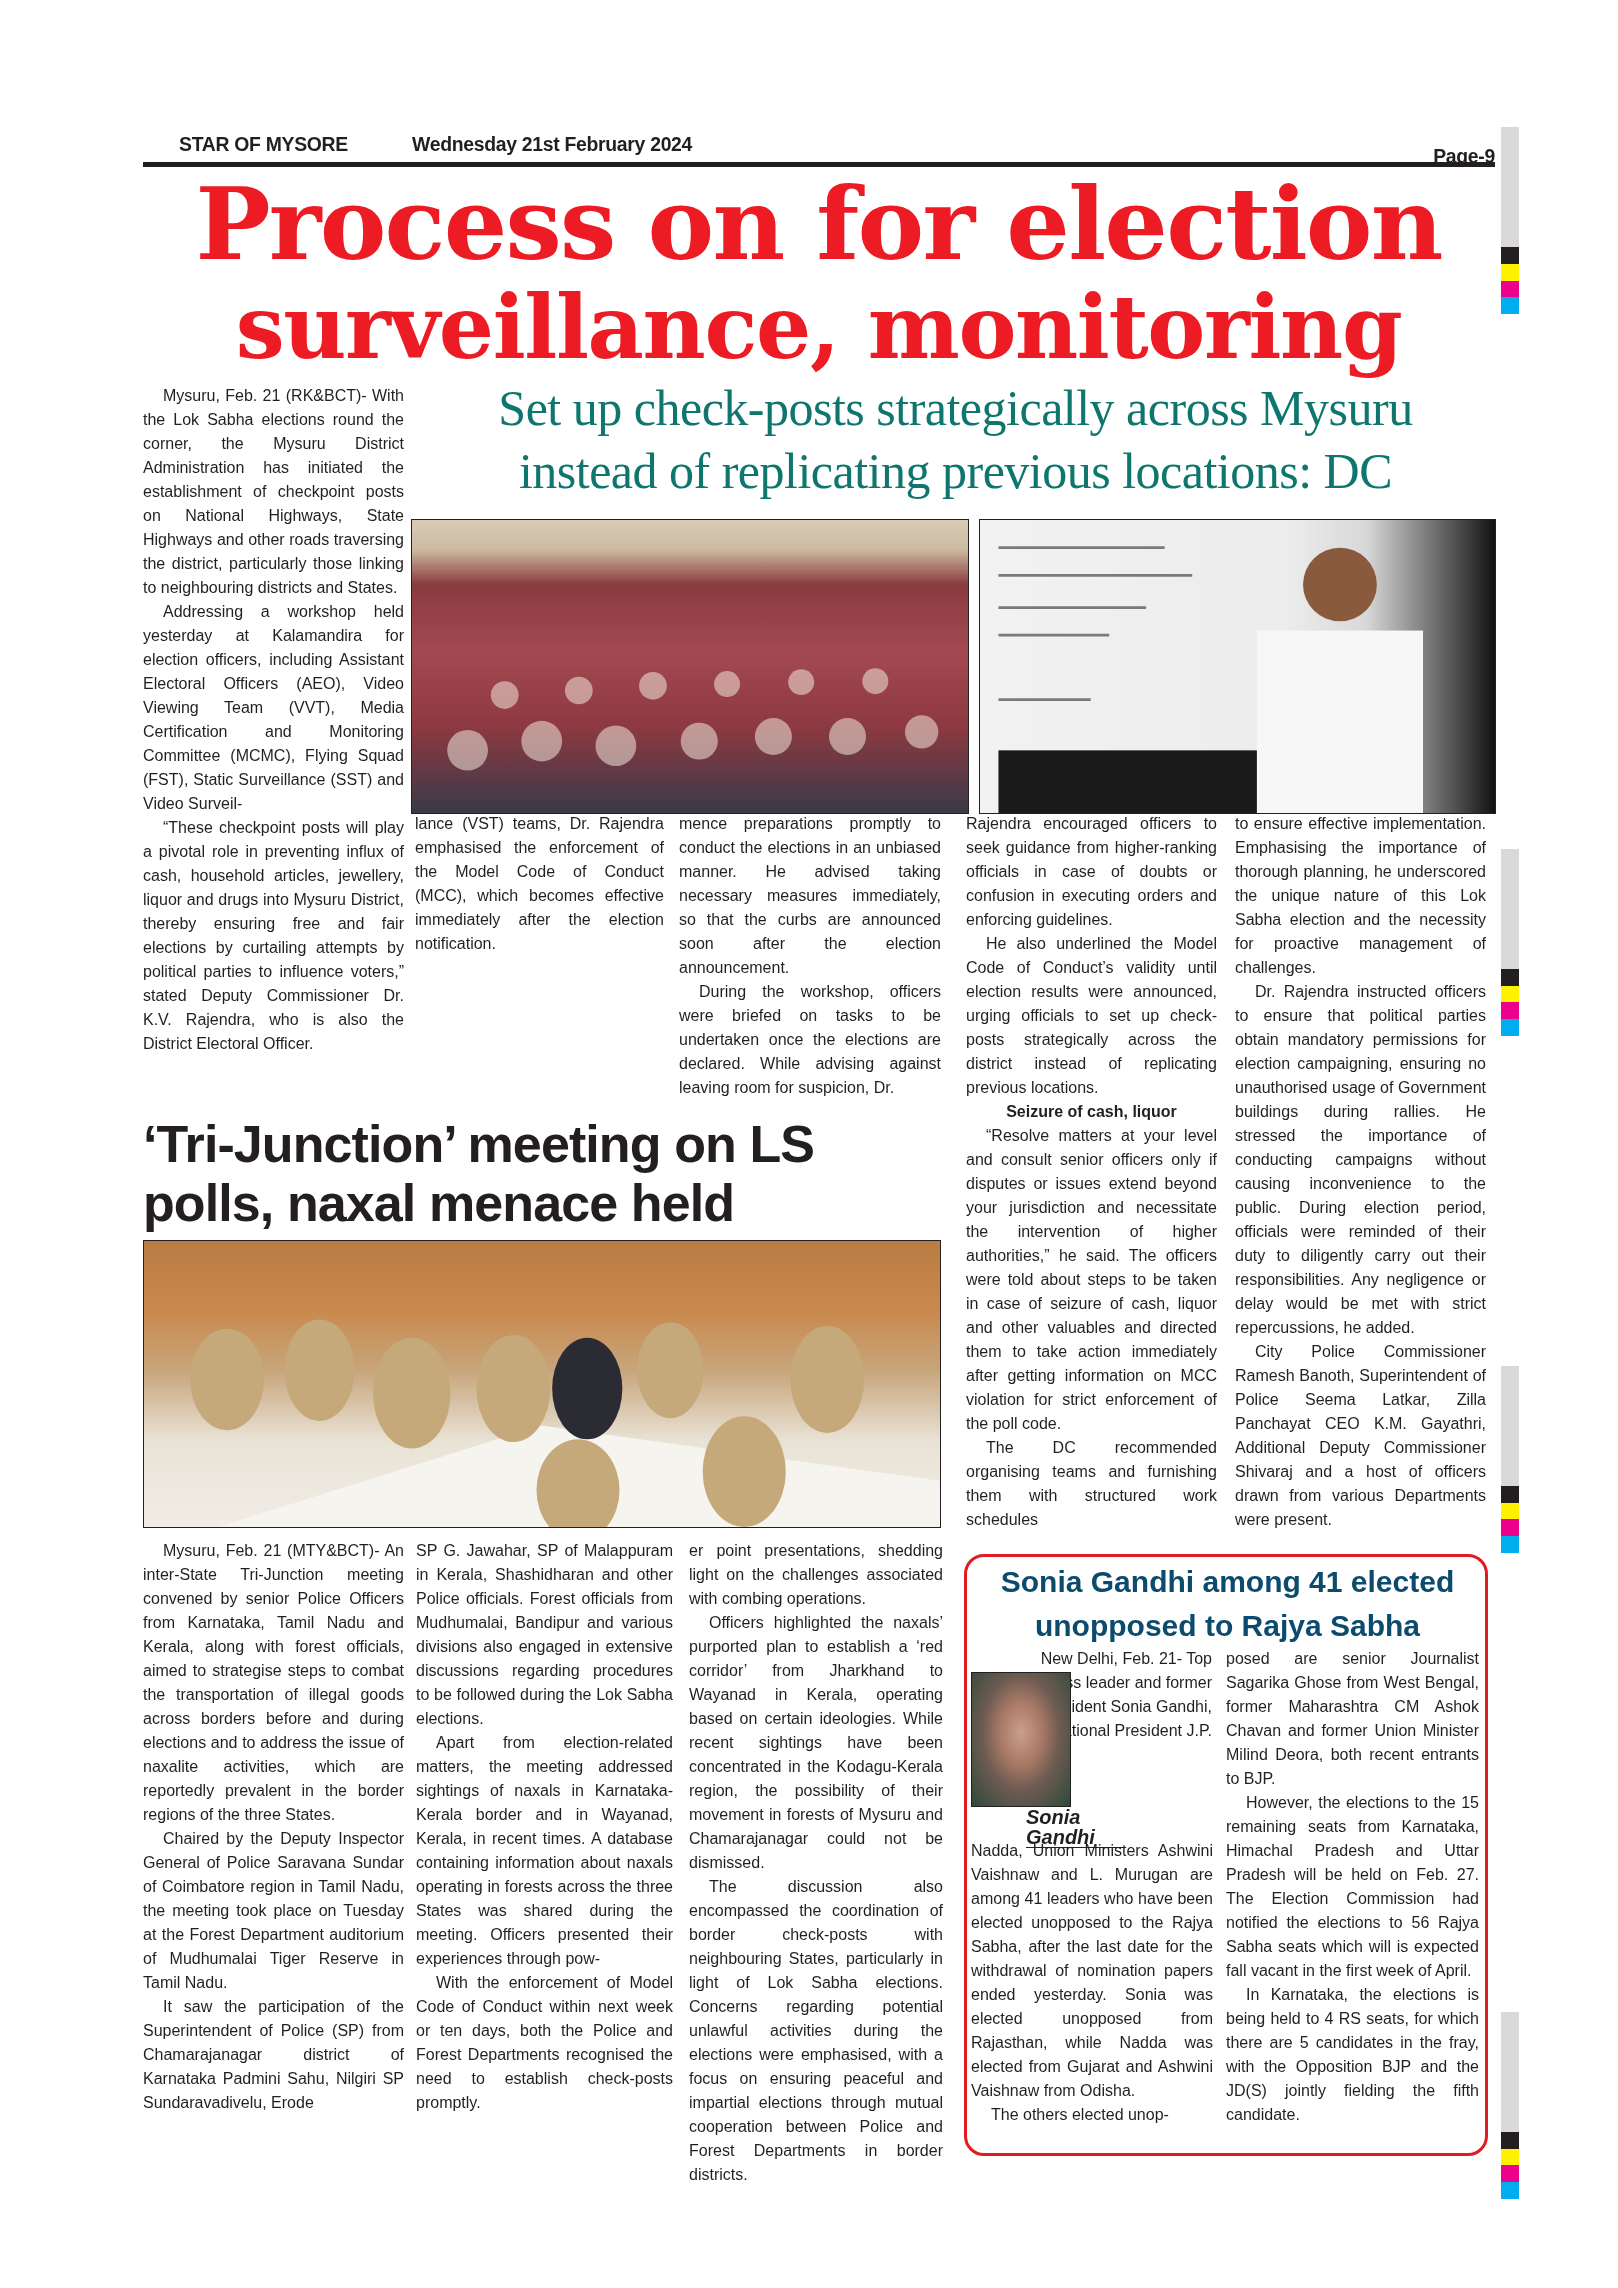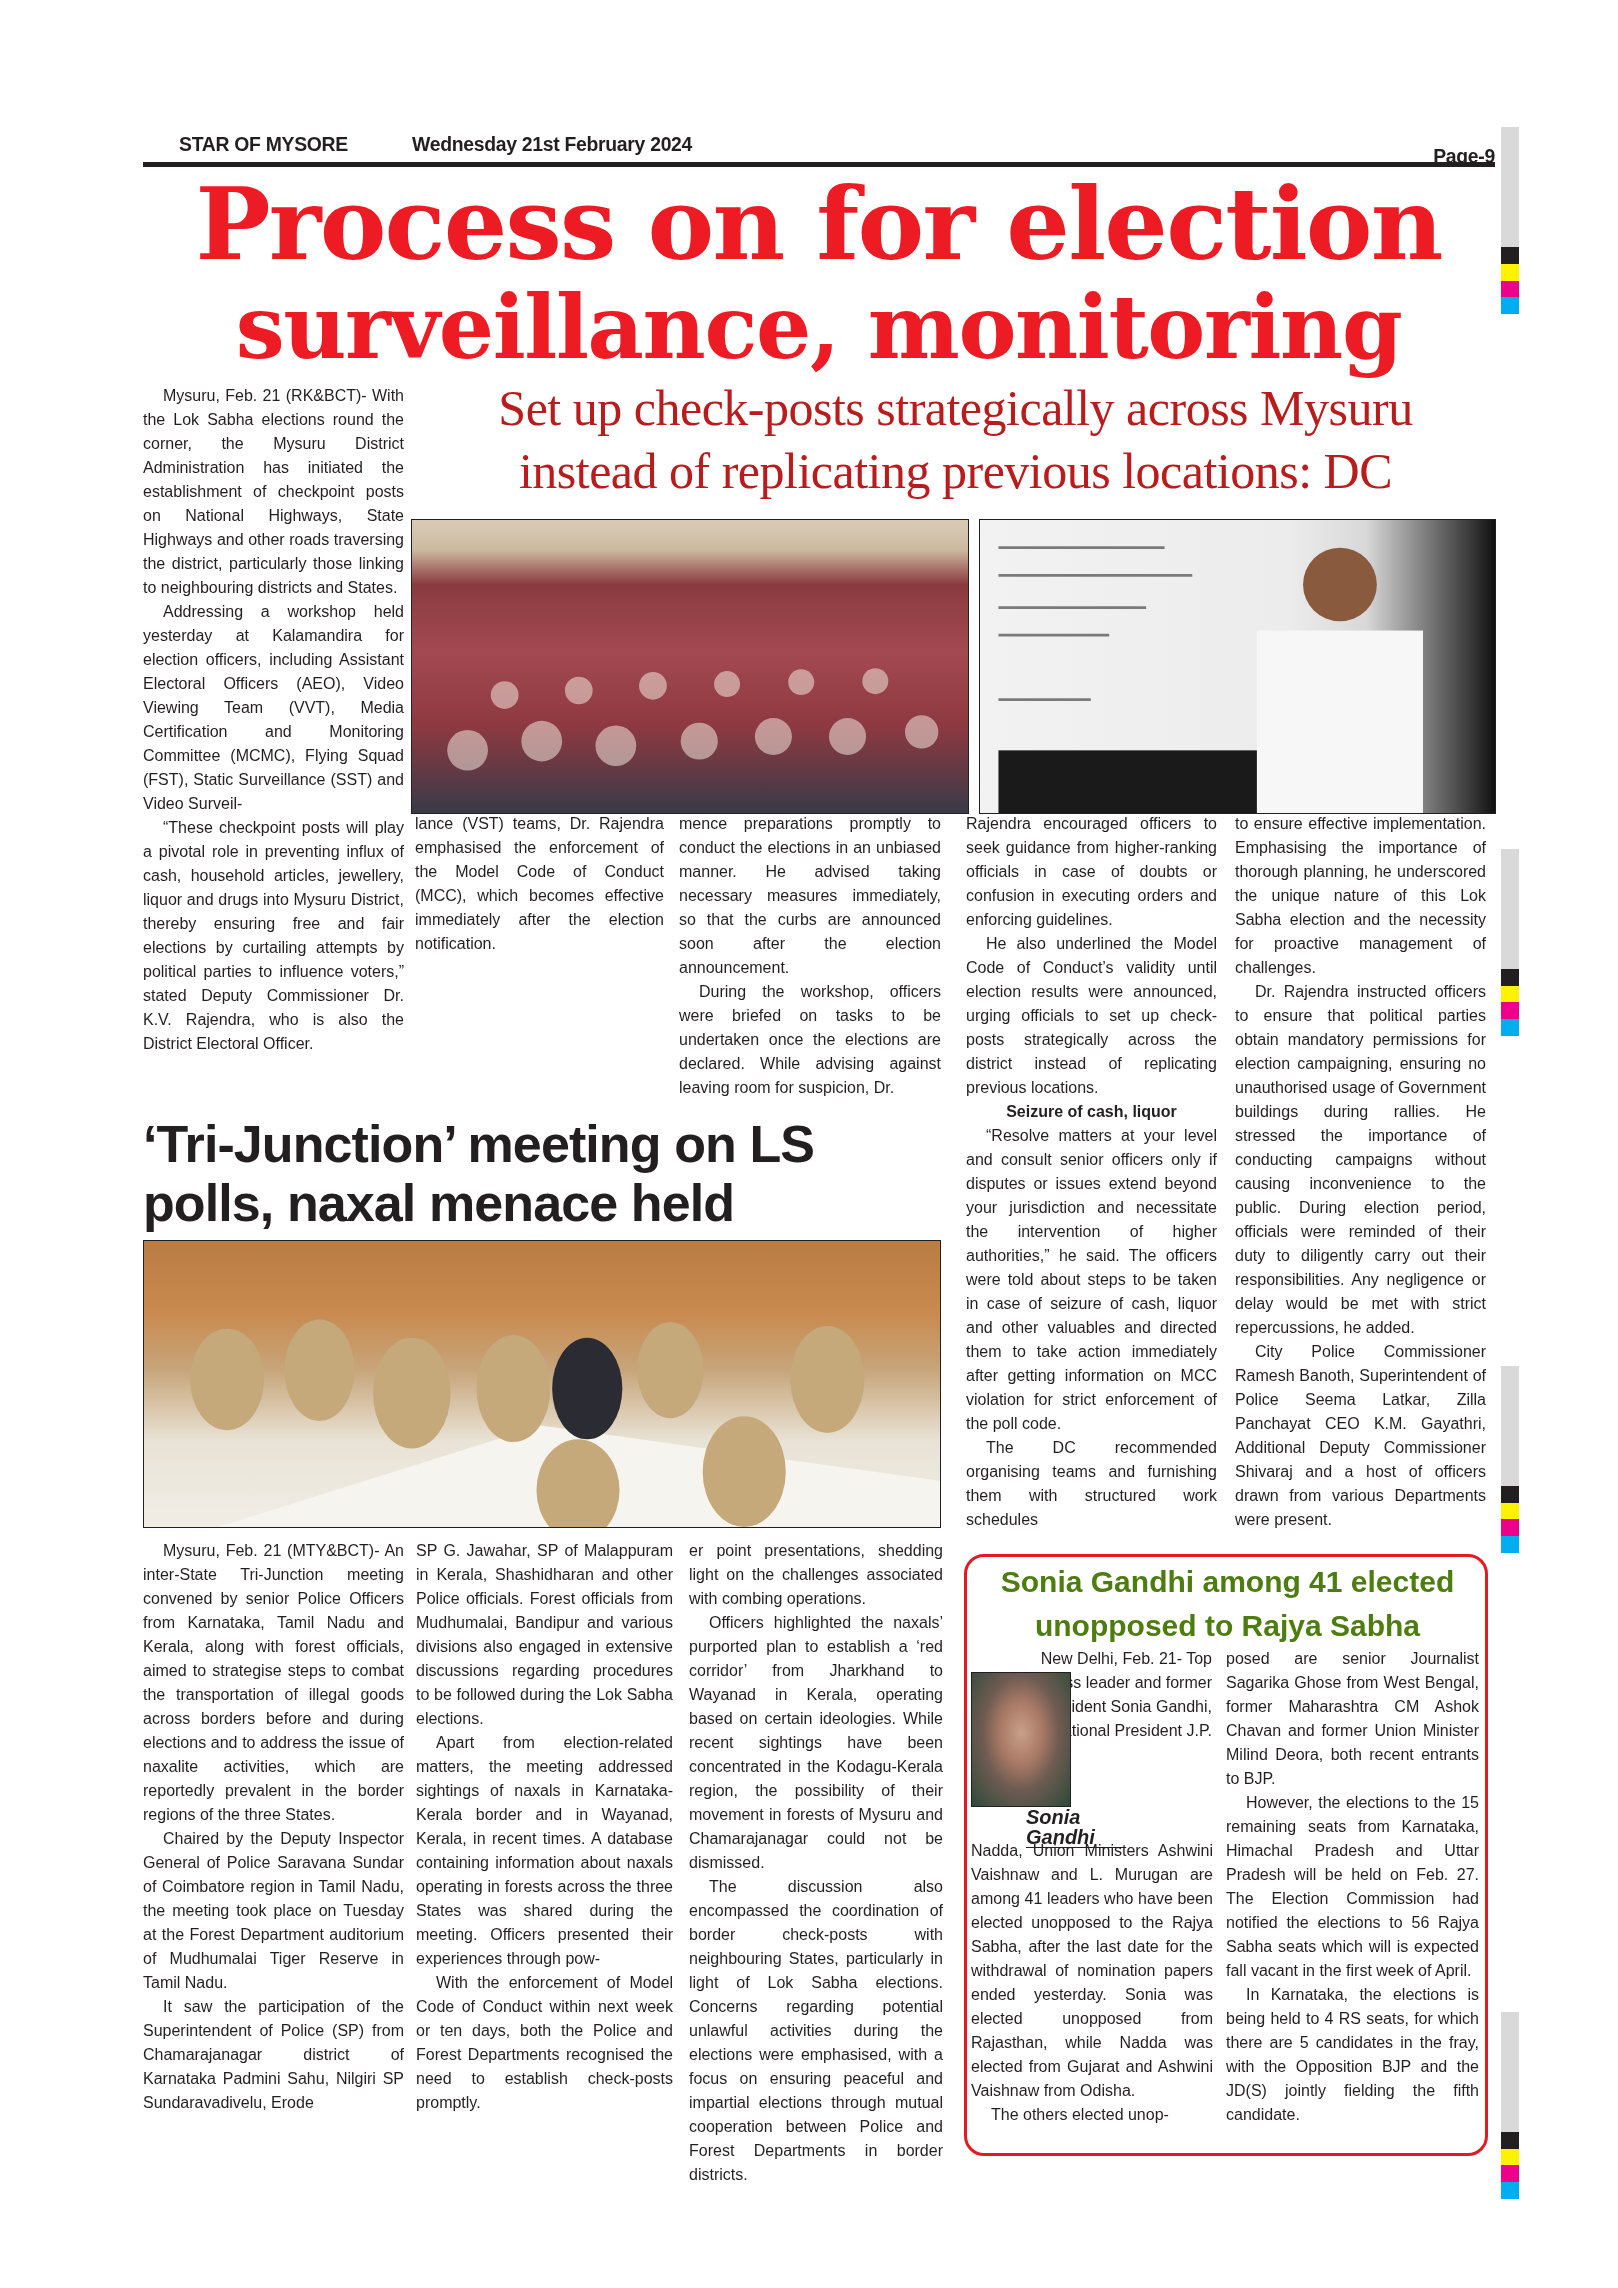--- a/index.html
+++ b/index.html
@@ -6,35 +6,35 @@
   body{width:1619px;height:2289px;position:relative;overflow:hidden;font-family:"Liberation Sans",sans-serif;color:#231f20;}
   .abs{position:absolute;}
   .masthead{top:133px;left:143px;width:1352px;height:26px;font-family:"Liberation Sans",sans-serif;font-weight:bold;font-size:19.4px;letter-spacing:-0.3px;}
   .masthead .paper{position:absolute;left:0;top:0;margin-left:36px;}
   .masthead .date{position:absolute;left:269px;top:0;}
   .masthead .page{position:absolute;right:0;top:12px;}
   .rule{top:162px;left:143px;width:1352px;height:4.6px;background:#231f20;}
   .headline{left:138px;width:1361px;text-align:center;color:#ed1c24;font-family:"DejaVu Serif",serif;font-weight:bold;white-space:nowrap;}
   .hl1{top:169px;font-size:100px;line-height:111px;letter-spacing:-1.8px;transform:scaleX(1.0);}
   .hl2{top:277px;font-size:87px;line-height:102px;letter-spacing:-1.4px;}
-  .subhead{left:411px;width:1089px;top:377px;text-align:center;font-family:"Liberation Serif",serif;font-size:50px;line-height:63px;color:#b91c1c;letter-spacing:-0.5px;}
+  .subhead{left:411px;width:1089px;top:377px;text-align:center;font-family:"Liberation Serif",serif;font-size:50px;line-height:63px;color:#0f766e;letter-spacing:-0.5px;}
   .col{font-size:16px;line-height:24px;text-align:justify;hyphens:manual;}
   .col p{margin:0;text-indent:20px;}
   .col p.noind{text-indent:0;}
   .col .sub{font-weight:bold;text-align:center;text-indent:0;}
   .photo{border:1.4px solid #231f20;overflow:hidden;}
   .ph-audience{top:519px;left:411px;width:556px;height:293px;background:
      linear-gradient(180deg,#d8cbb6 0%,#cdbba1 10%,#8a3b3f 22%,#a34952 45%,#8e3941 70%,#3a3a48 100%);}
   .ph-speaker{top:519px;left:979px;width:515px;height:293px;background:
      linear-gradient(90deg,#f2f2f2 0%,#ececec 60%,#d8d8d8 75%,#3b3b3b 95%,#111 100%);}
   .ph-meeting{top:1240px;left:143px;width:796px;height:286px;background:
      linear-gradient(180deg,#b97c42 0%,#c98a4f 25%,#c7a57b 45%,#e9e3d6 70%,#f1ede6 100%);}
   .tri-head{left:143px;width:798px;top:1115px;text-align:left;font-family:"Liberation Sans",sans-serif;font-weight:bold;font-size:52px;line-height:59px;letter-spacing:-0.9px;color:#231f20;}
   .sonia-box{top:1554px;left:964px;width:524px;height:602px;border:3.7px solid #e11b22;border-radius:20px;box-sizing:border-box;}
-  .sonia-head{top:1560px;left:969px;width:517px;text-align:center;color:#4d7c0f;font-weight:bold;font-size:30px;line-height:44px;}
+  .sonia-head{top:1560px;left:969px;width:517px;text-align:center;color:#0c4a6e;font-weight:bold;font-size:30px;line-height:44px;}
   .sonia-photo{top:1672px;left:971px;width:98px;height:133px;border:1.4px solid #231f20;background:
      radial-gradient(ellipse at 50% 45%,#c9a08a 0%,#a97a66 30%,#6f5b52 55%,#2d4a3a 100%);}
   .sonia-caption{top:1807px;left:1026px;width:100px;text-align:left;font-weight:bold;font-style:italic;font-size:20px;line-height:20px;border-bottom:1.8px solid #231f20;}
   .cbar{left:1501px;width:17.5px;}
   .gray{background:#d9d9d9;}
   .k{background:#231f20;} .y{background:#fff200;} .m{background:#ec008c;} .c{background:#00aeef;}
 </style>
 </head>
 <body>
 

